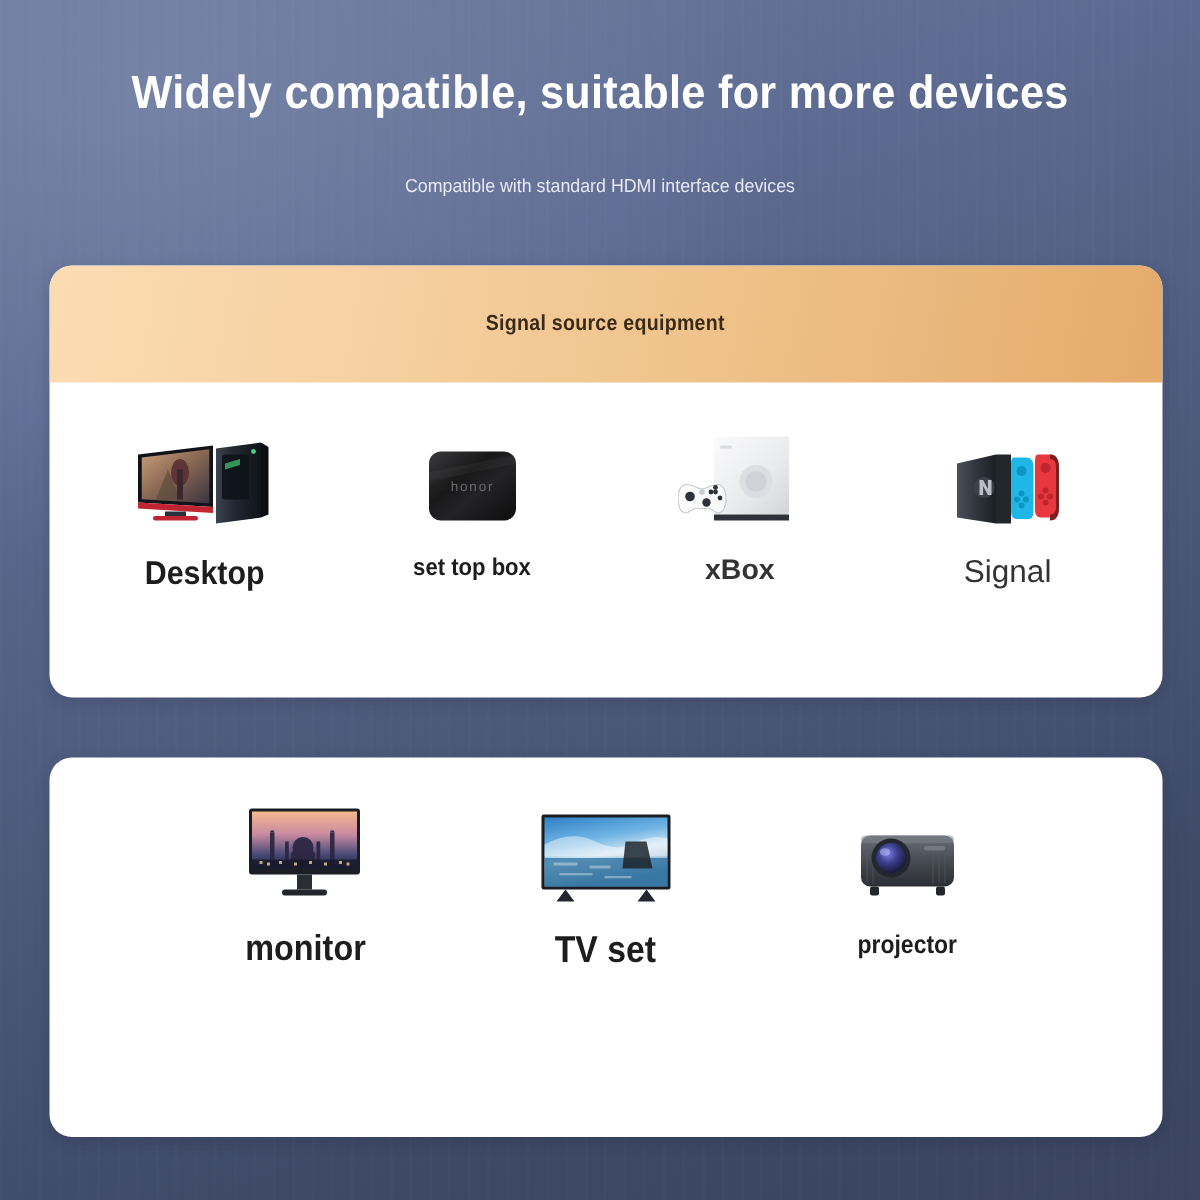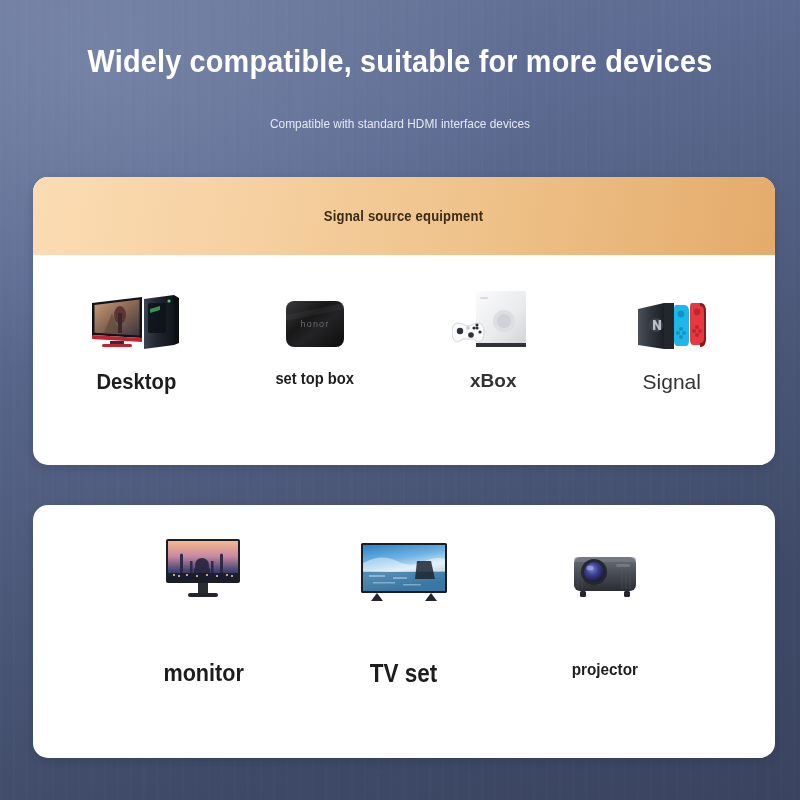--- a/index.html
+++ b/index.html
@@ -106,21 +106,21 @@
     justify-content: space-around;
     padding: 26px 70px 0 70px;
   }
 
   .device {
     display: flex;
     flex-direction: column;
     align-items: center;
     width: 118px;
   }
-  #card-display .device { width: 170px; gap: 40px; }
+  #card-display .device { width: 170px; }
 
   .device-art {
     height: 72px;
     display: flex;
     align-items: flex-end;
     justify-content: center;
   }
 
   .device-label {
     margin-top: 18px;

